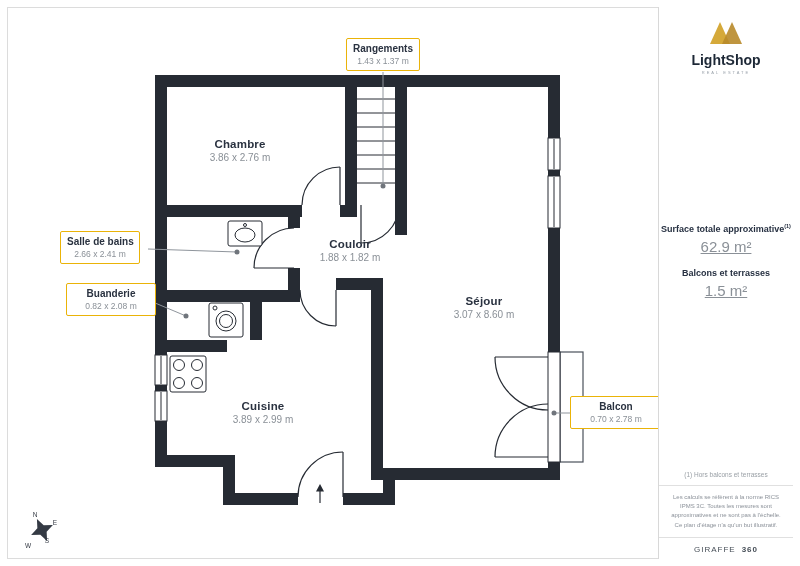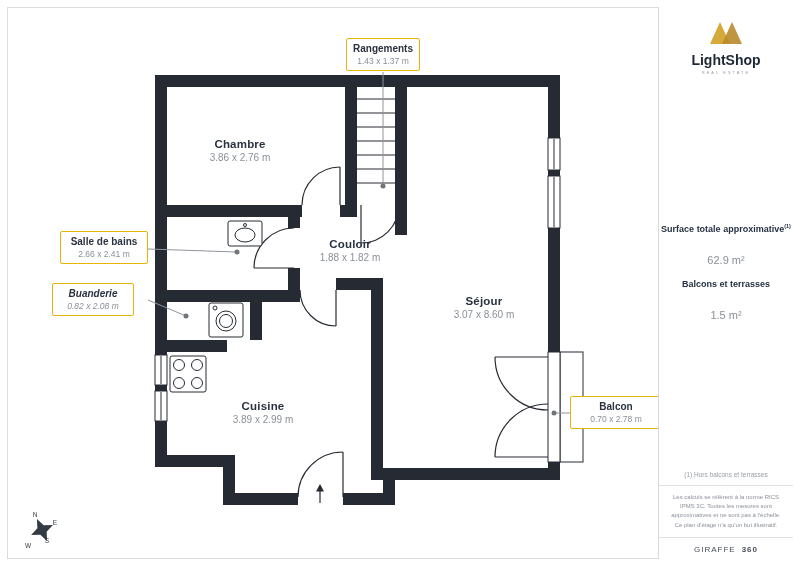--- a/index.html
+++ b/index.html
@@ -14,21 +14,21 @@
   .callout{position:absolute;background:#fff;border:1px solid #eab308;border-radius:2px;text-align:center;padding:4px 6px;box-sizing:border-box;white-space:nowrap;}
   .c-name{font-size:10px;font-weight:700;color:#2a3240;}
   .c-dims{font-size:8.5px;color:#8a9097;margin-top:2px;}
   .sidebar{position:absolute;left:658px;top:7px;bottom:7px;right:7px;border-left:1px solid #d8d8d8;display:flex;flex-direction:column;align-items:center;background:#fff;}
   .logo-block{padding-top:14px;text-align:center;}
   .brand-name{font-size:14px;font-weight:700;color:#1d2836;margin-top:3px;}
   .brand-tagline{font-size:4px;letter-spacing:2px;color:#9aa2ab;margin-top:2px;}
   .surface-block{margin-top:148px;text-align:center;}
   .s-title{font-size:9px;font-weight:700;color:#273142;}
   .s-title sup{font-size:5.5px;}
-  .s-value{font-size:11px;color:#8a9097;margin:20px 0 13px 0;}
+  .s-value{font-size:15px;color:#8a9097;margin:4px 0 13px 0;text-decoration:underline;}
   .spacer{flex:1;}
   .footnote{font-size:6.5px;color:#9aa0a6;margin-bottom:7px;}
   .divider{width:100%;height:1px;background:#e0e0e0;}
   .disclaimer{font-size:6px;line-height:1.55;color:#8b9199;text-align:center;padding:7px 10px;}
   .credit{padding:7px 0 5px 0;font-size:8px;color:#454d56;letter-spacing:1px;}
   .credit b{font-weight:700;padding-left:6px;}
 </style>
 </head>
 <body>
 
@@ -187,25 +187,25 @@
     </div>
     <div class="room-label" style="left:263px;top:400px;">
       <div class="room-name">Cuisine</div>
       <div class="room-dims">3.89 x 2.99 m</div>
     </div>
 
     <div class="callout" style="left:383px;top:38px;transform:translateX(-50%);">
       <div class="c-name">Rangements</div>
       <div class="c-dims">1.43 x 1.37 m</div>
     </div>
-    <div class="callout" style="left:60px;top:231px;width:88px;">
+    <div class="callout" style="left:60px;top:231px;width:80px;">
       <div class="c-name">Salle de bains</div>
       <div class="c-dims">2.66 x 2.41 m</div>
     </div>
-    <div class="callout" style="left:52px;top:283px;width:82px;font-style:italic;">
+    <div class="callout" style="left:66px;top:283px;width:90px;">
       <div class="c-name">Buanderie</div>
       <div class="c-dims">0.82 x 2.08 m</div>
     </div>
     <div class="callout" style="left:570px;top:396px;width:92px;">
       <div class="c-name">Balcon</div>
       <div class="c-dims">0.70 x 2.78 m</div>
     </div>
   </div>
 
   <aside class="sidebar">

